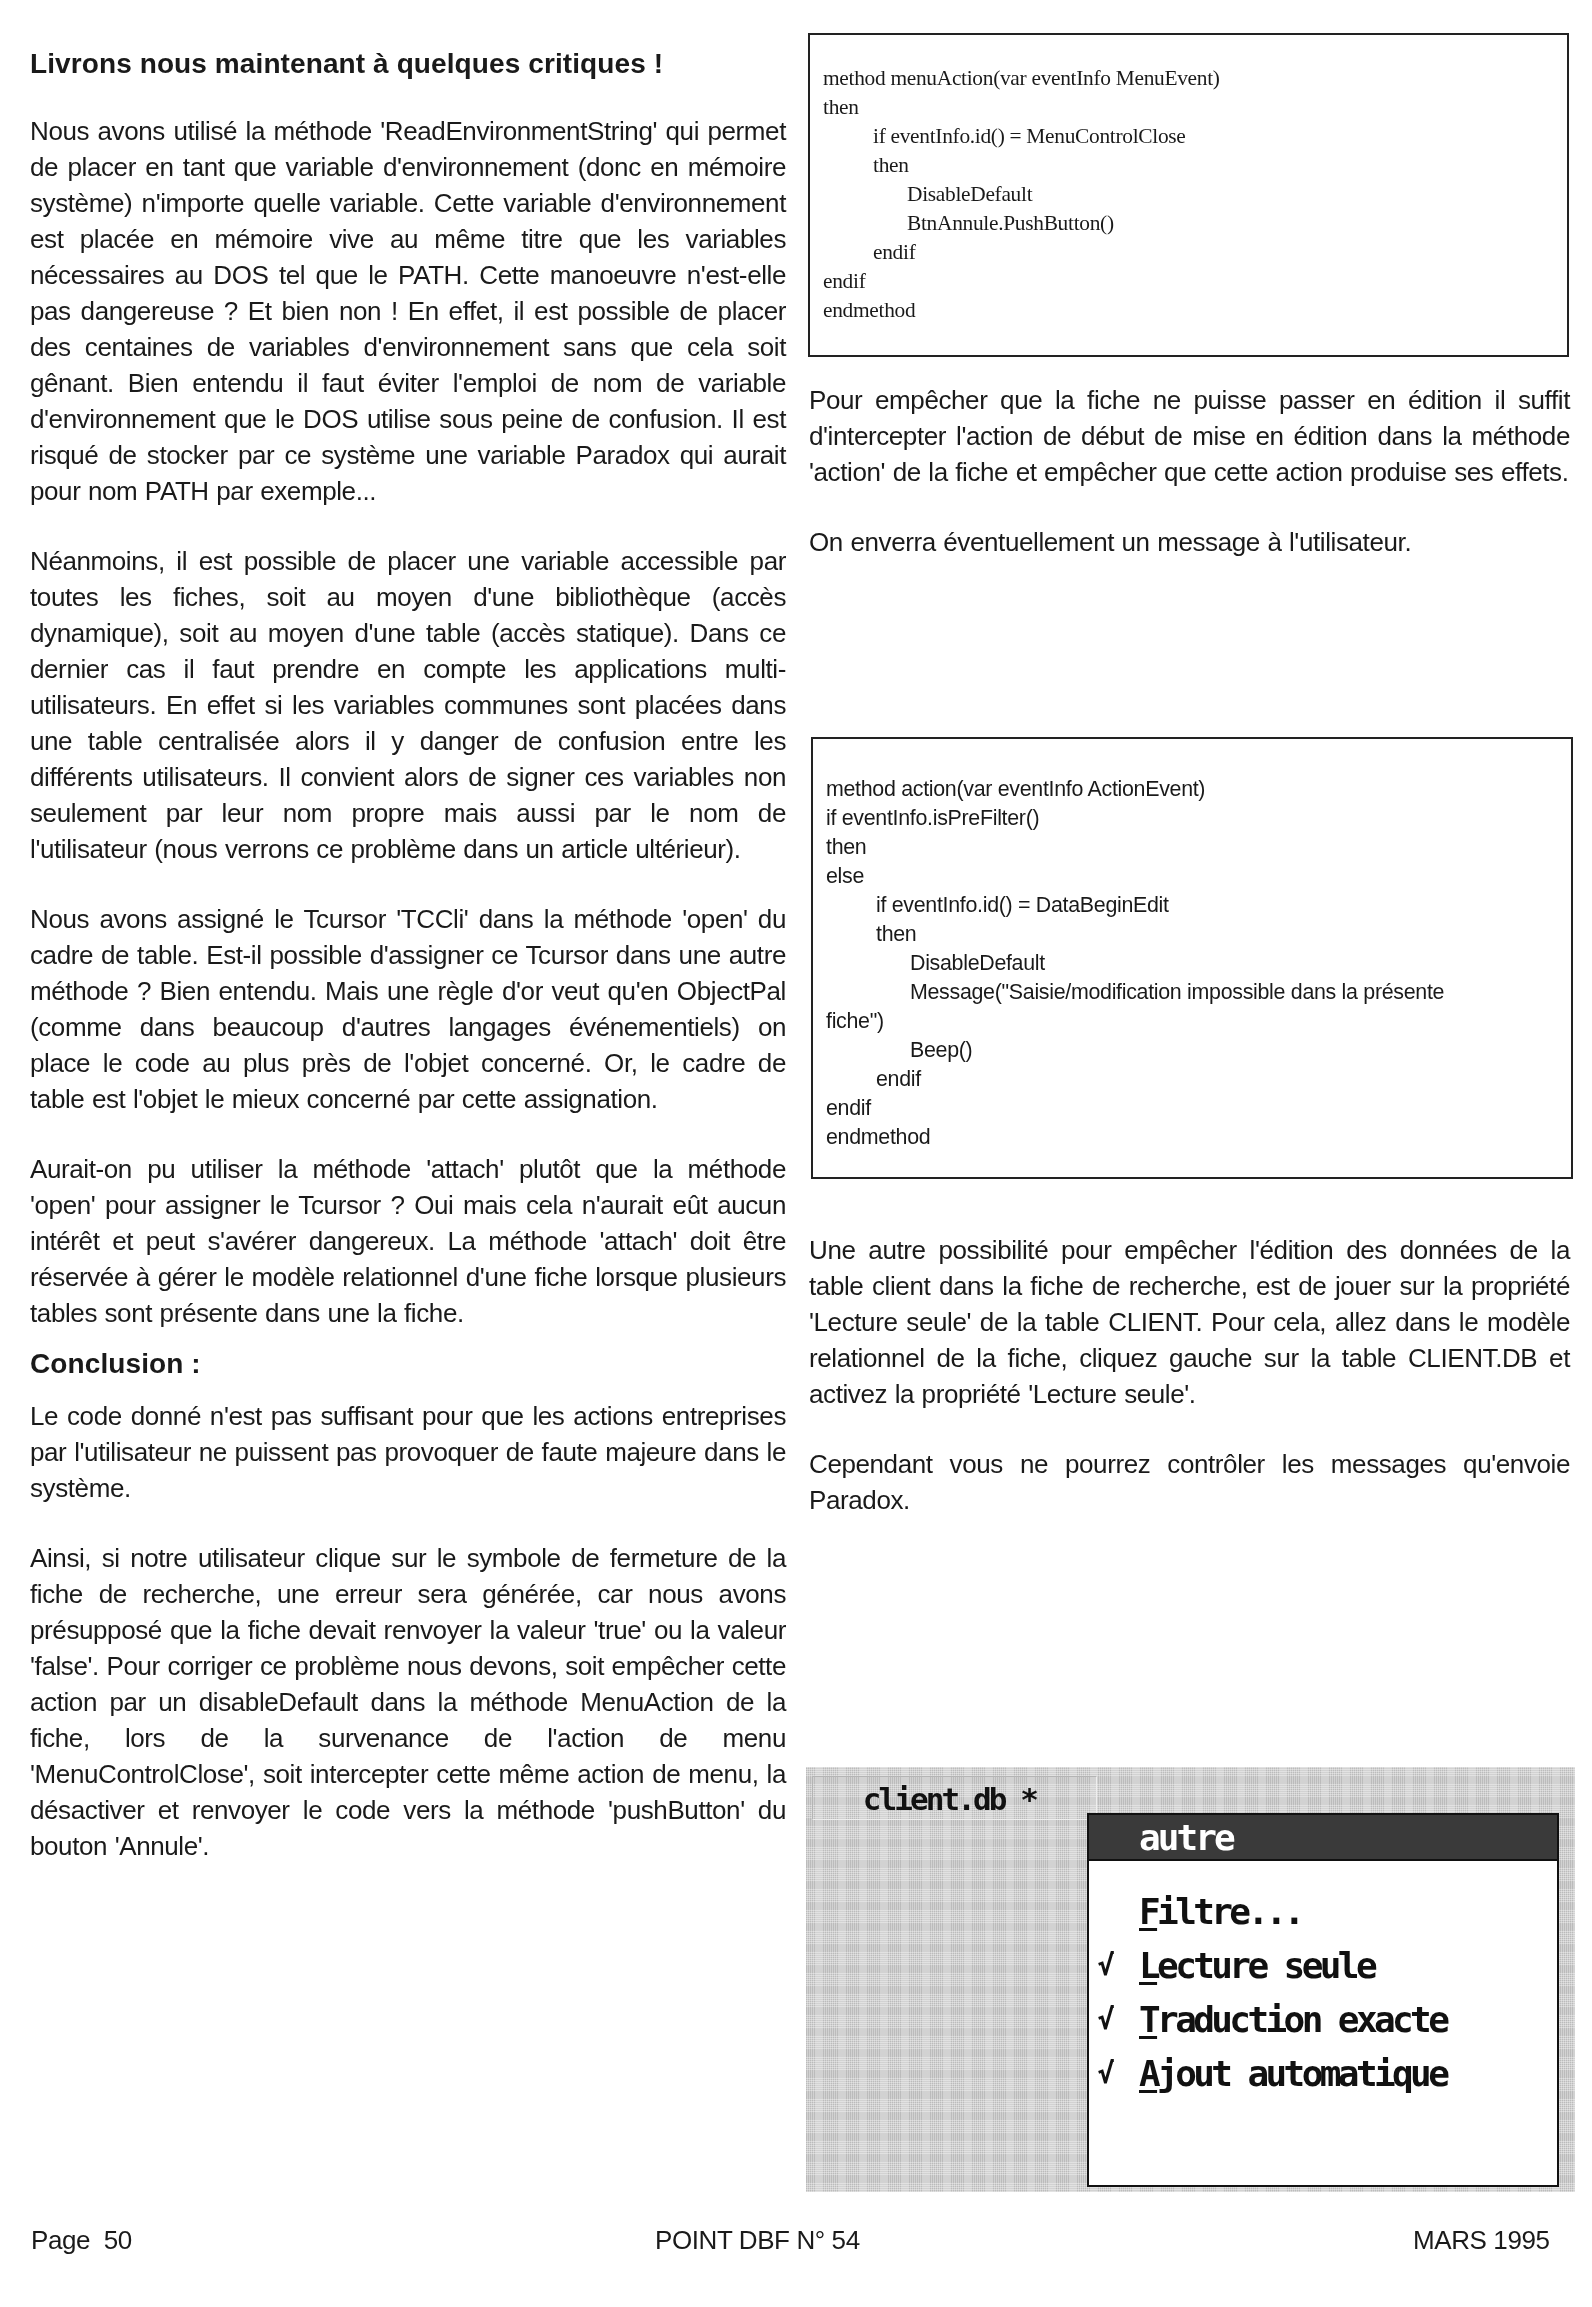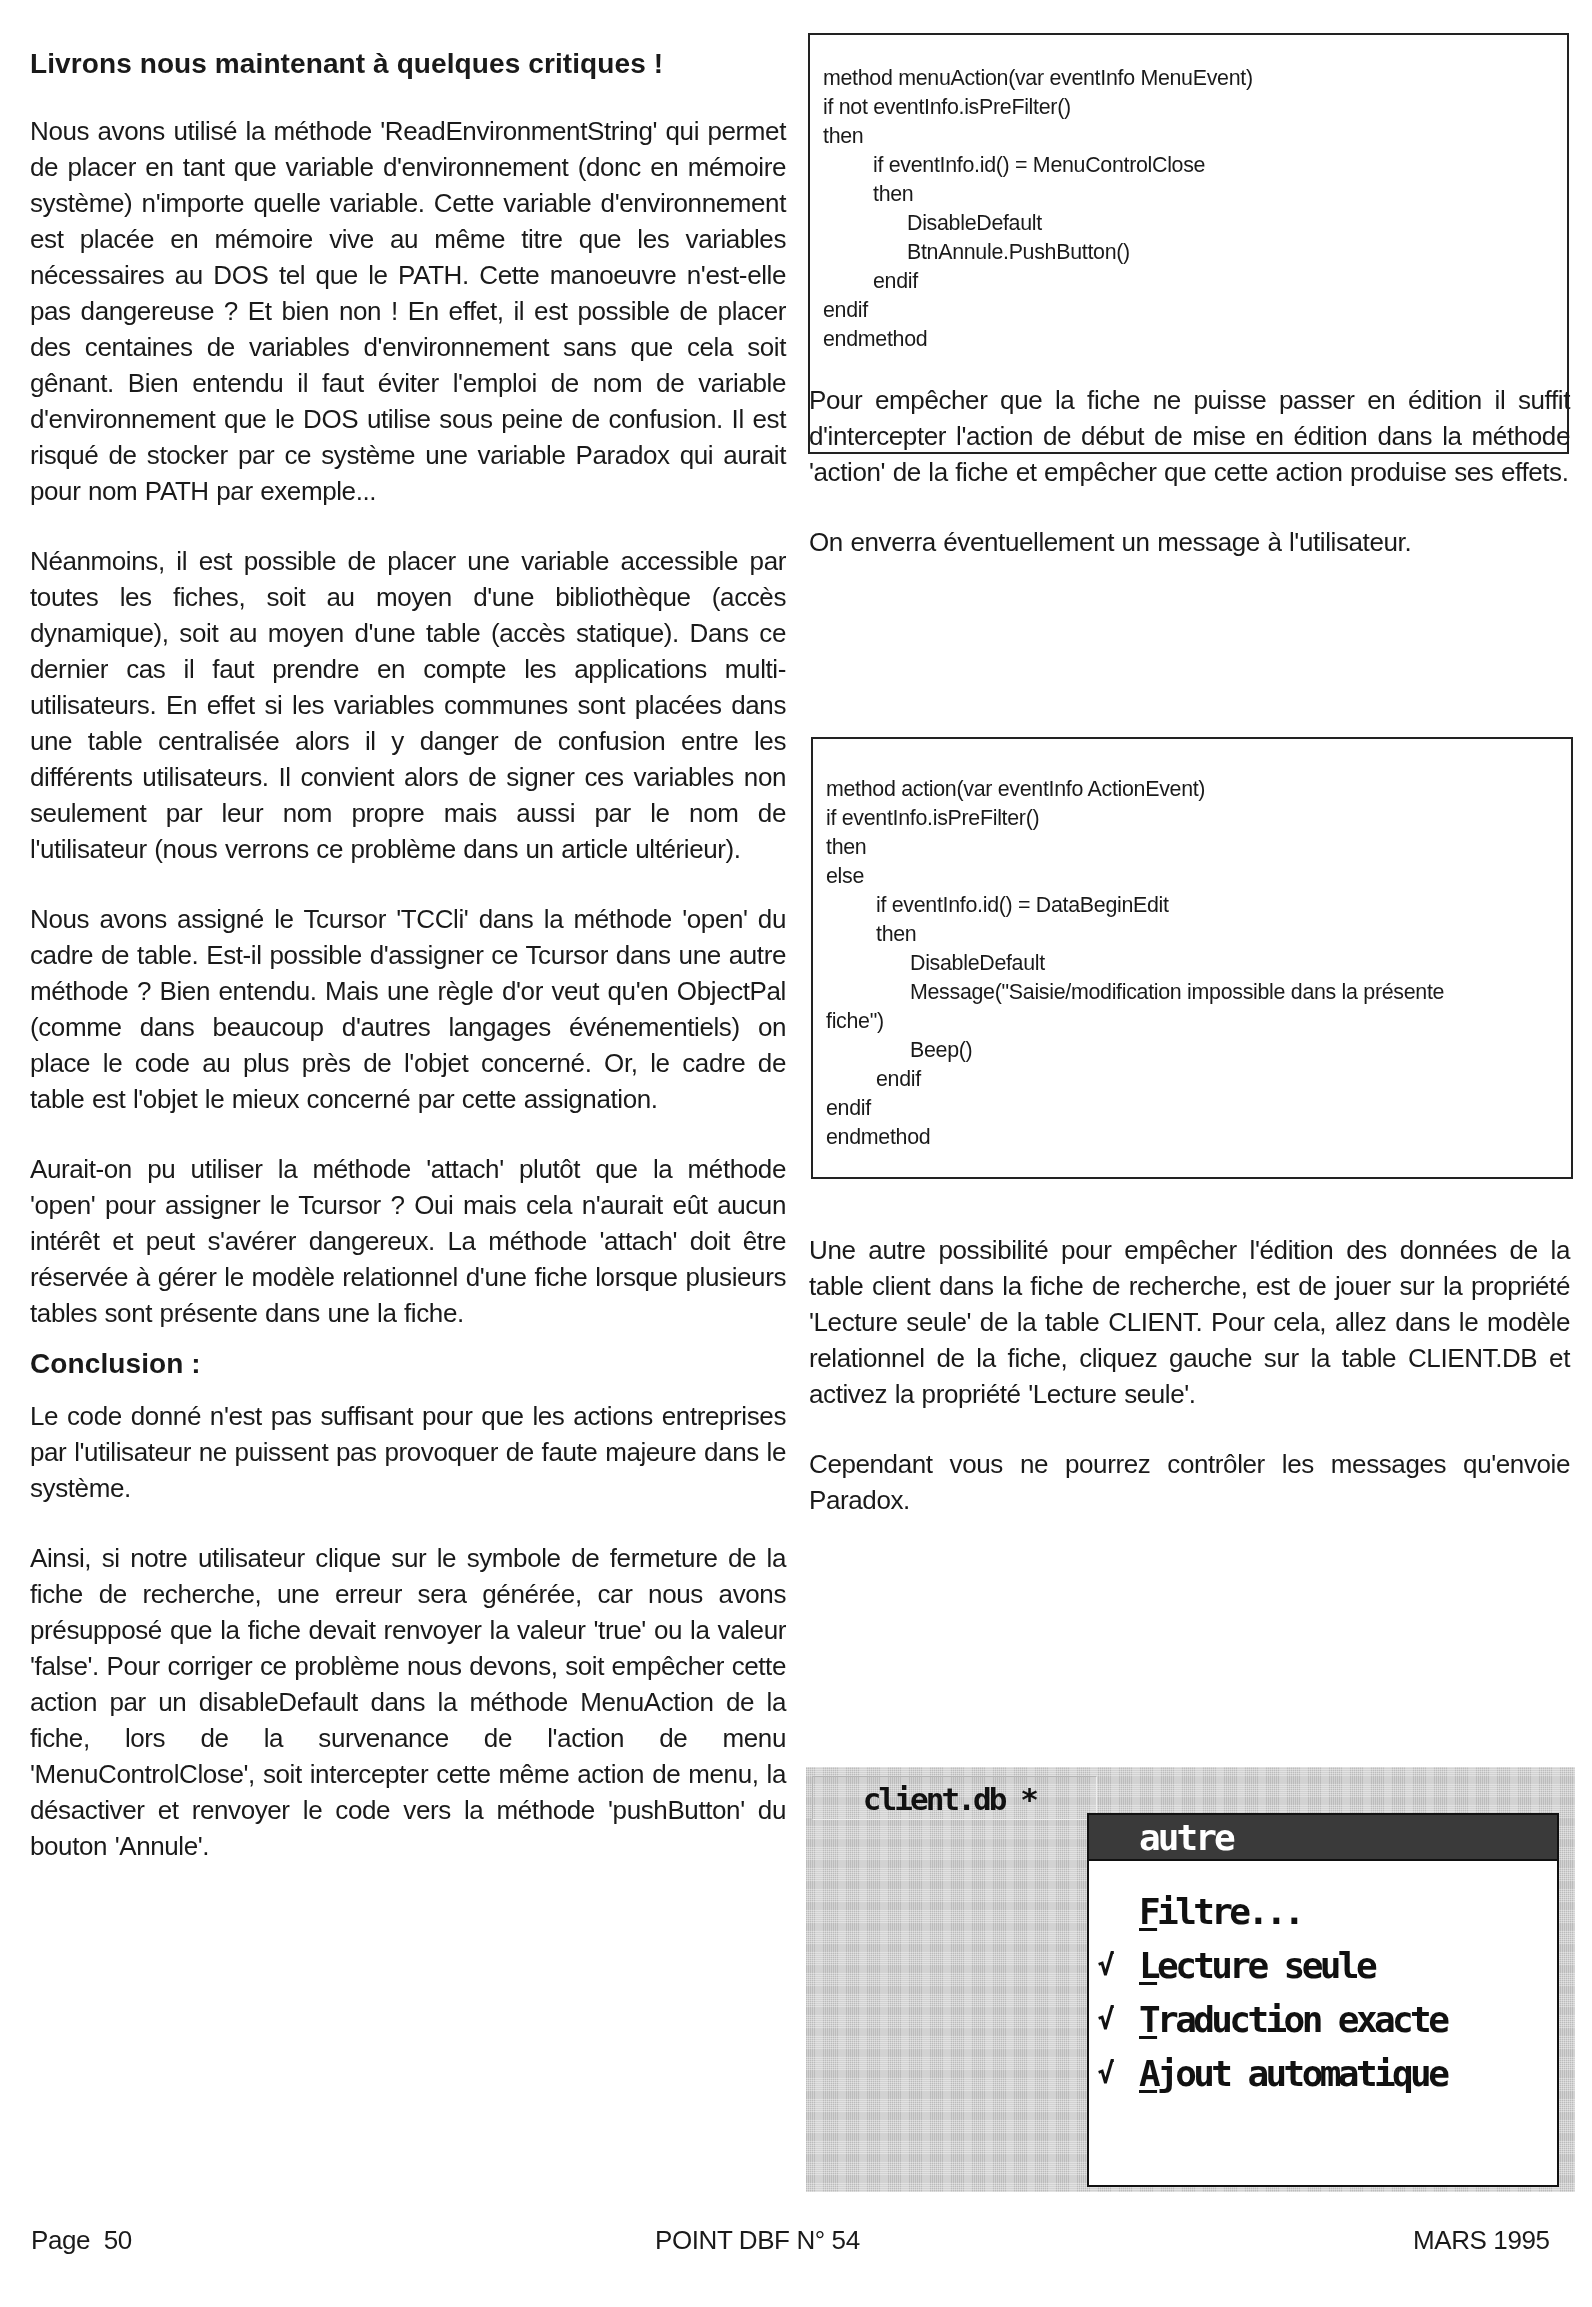--- a/index.html
+++ b/index.html
@@ -72,23 +72,22 @@
   <h2 class="heading" style="margin-top:34px;">Livrons nous maintenant à quelques critiques !</h2>
   <p class="para" style="margin-top:33px;">Nous avons utilisé la méthode 'ReadEnvironmentString' qui permet de placer en tant que variable d'environnement (donc en mémoire système) n'importe quelle variable. Cette variable d'environnement est placée en mémoire vive au même titre que les variables nécessaires au DOS tel que le PATH. Cette manoeuvre n'est-elle pas dangereuse ? Et bien non ! En effet, il est possible de placer des centaines de variables d'environnement sans que cela soit gênant. Bien entendu il faut éviter l'emploi de nom de variable d'environnement que le DOS utilise sous peine de confusion. Il est risqué de stocker par ce système une variable Paradox qui aurait pour nom PATH par exemple...</p>
   <p class="para" style="margin-top:34px;">Néanmoins, il est possible de placer une variable accessible par toutes les fiches, soit au moyen d'une bibliothèque (accès dynamique), soit au moyen d'une table (accès statique). Dans ce dernier cas il faut prendre en compte les applications multi-utilisateurs. En effet si les variables communes sont placées dans une table centralisée alors il y danger de confusion entre les différents utilisateurs. Il convient alors de signer ces variables non seulement par leur nom propre mais aussi par le nom de l'utilisateur (nous verrons ce problème dans un article ultérieur).</p>
   <p class="para" style="margin-top:34px;">Nous avons assigné le Tcursor 'TCCli' dans la méthode 'open' du cadre de table. Est-il possible d'assigner ce Tcursor dans une autre méthode ? Bien entendu. Mais une règle d'or veut qu'en ObjectPal (comme dans beaucoup d'autres langages événementiels) on place le code au plus près de l'objet concerné. Or, le cadre de table est l'objet le mieux concerné par cette assignation.</p>
   <p class="para" style="margin-top:34px;">Aurait-on pu utiliser la méthode 'attach' plutôt que la méthode 'open' pour assigner le Tcursor ? Oui mais cela n'aurait eût aucun intérêt et peut s'avérer dangereux. La méthode 'attach' doit être réservée à gérer le modèle relationnel d'une fiche lorsque plusieurs tables sont présente dans une la fiche.</p>
   <h2 class="heading" style="margin-top:17px;">Conclusion :</h2>
   <p class="para" style="margin-top:18px;">Le code donné n'est pas suffisant pour que les actions entreprises par l'utilisateur ne puissent pas provoquer de faute majeure dans le système.</p>
   <p class="para" style="margin-top:34px;">Ainsi, si notre utilisateur clique sur le symbole de fermeture de la fiche de recherche, une erreur sera générée, car nous avons présupposé que la fiche devait renvoyer la valeur 'true' ou la valeur 'false'. Pour corriger ce problème nous devons, soit empêcher cette action par un disableDefault dans la méthode MenuAction de la fiche, lors de la survenance de l'action de menu 'MenuControlClose', soit intercepter cette même action de menu, la désactiver et renvoyer le code vers la méthode 'pushButton' du bouton 'Annule'.</p>
 </div>
 
-<div class="code-box" style="left:808px; top:33px; width:761px; height:421px; padding-top:28.5px;">
+<div class="code-box" style="left:808px; top:33px; width:761px; height:324px; padding-top:28.5px;font-family:Liberation Serif, serif;">
   <div class="code-line">method menuAction(var eventInfo MenuEvent)</div>
-  <div class="code-line">if not eventInfo.isPreFilter()</div>
   <div class="code-line">then</div>
   <div class="code-line ind1">if eventInfo.id() = MenuControlClose</div>
   <div class="code-line ind1">then</div>
   <div class="code-line ind2">DisableDefault</div>
   <div class="code-line ind2">BtnAnnule.PushButton()</div>
   <div class="code-line ind1">endif</div>
   <div class="code-line">endif</div>
   <div class="code-line">endmethod</div>
 </div>
 

